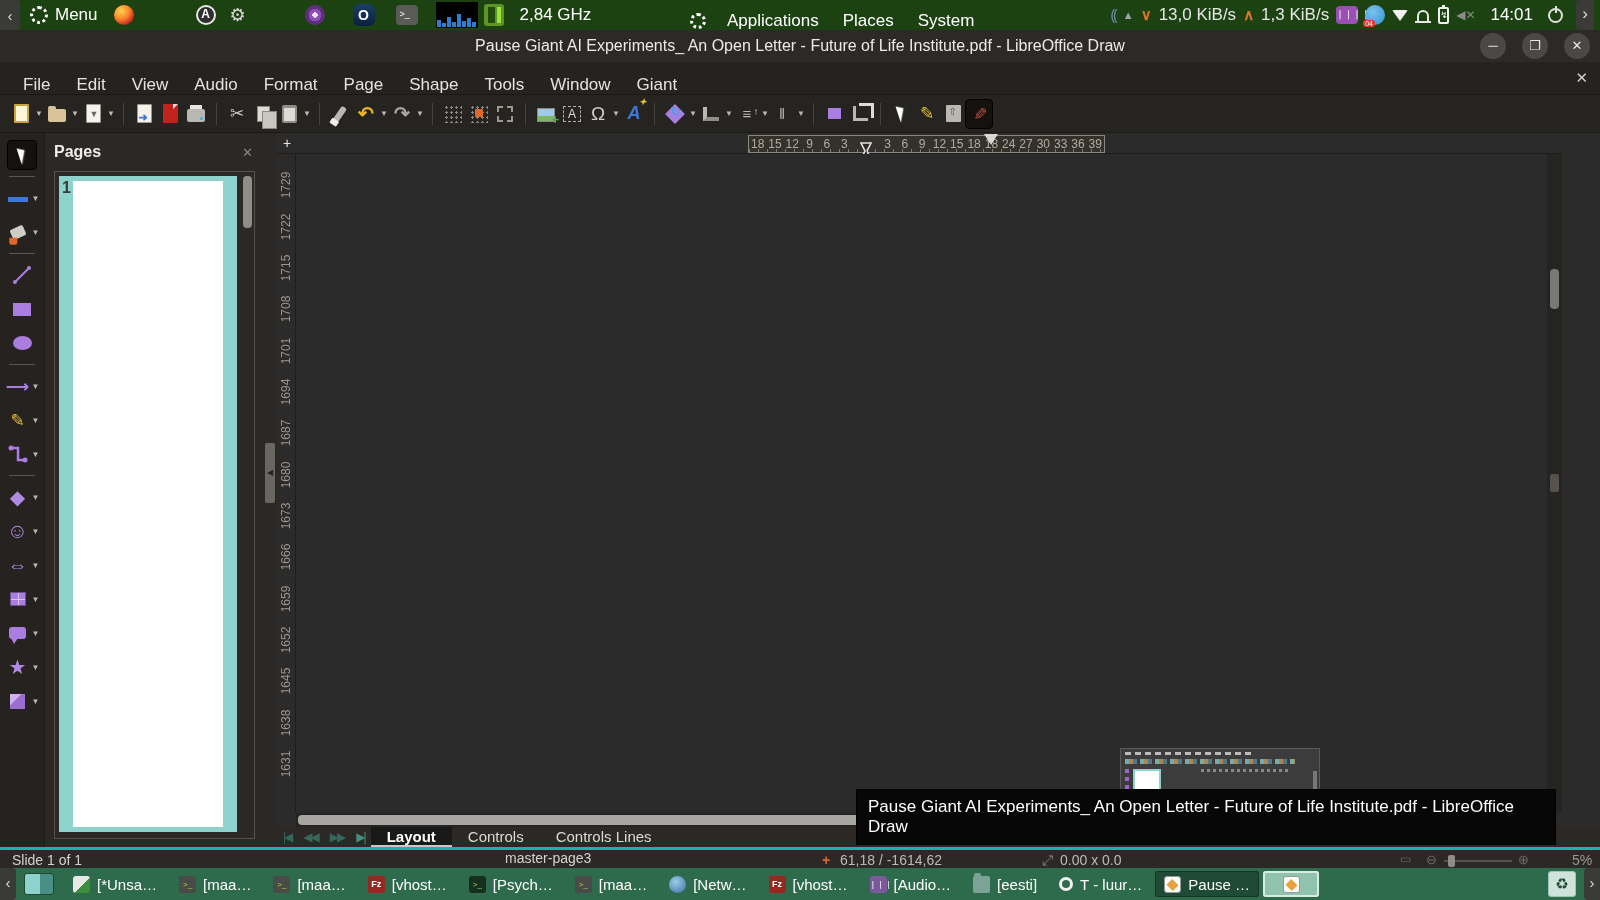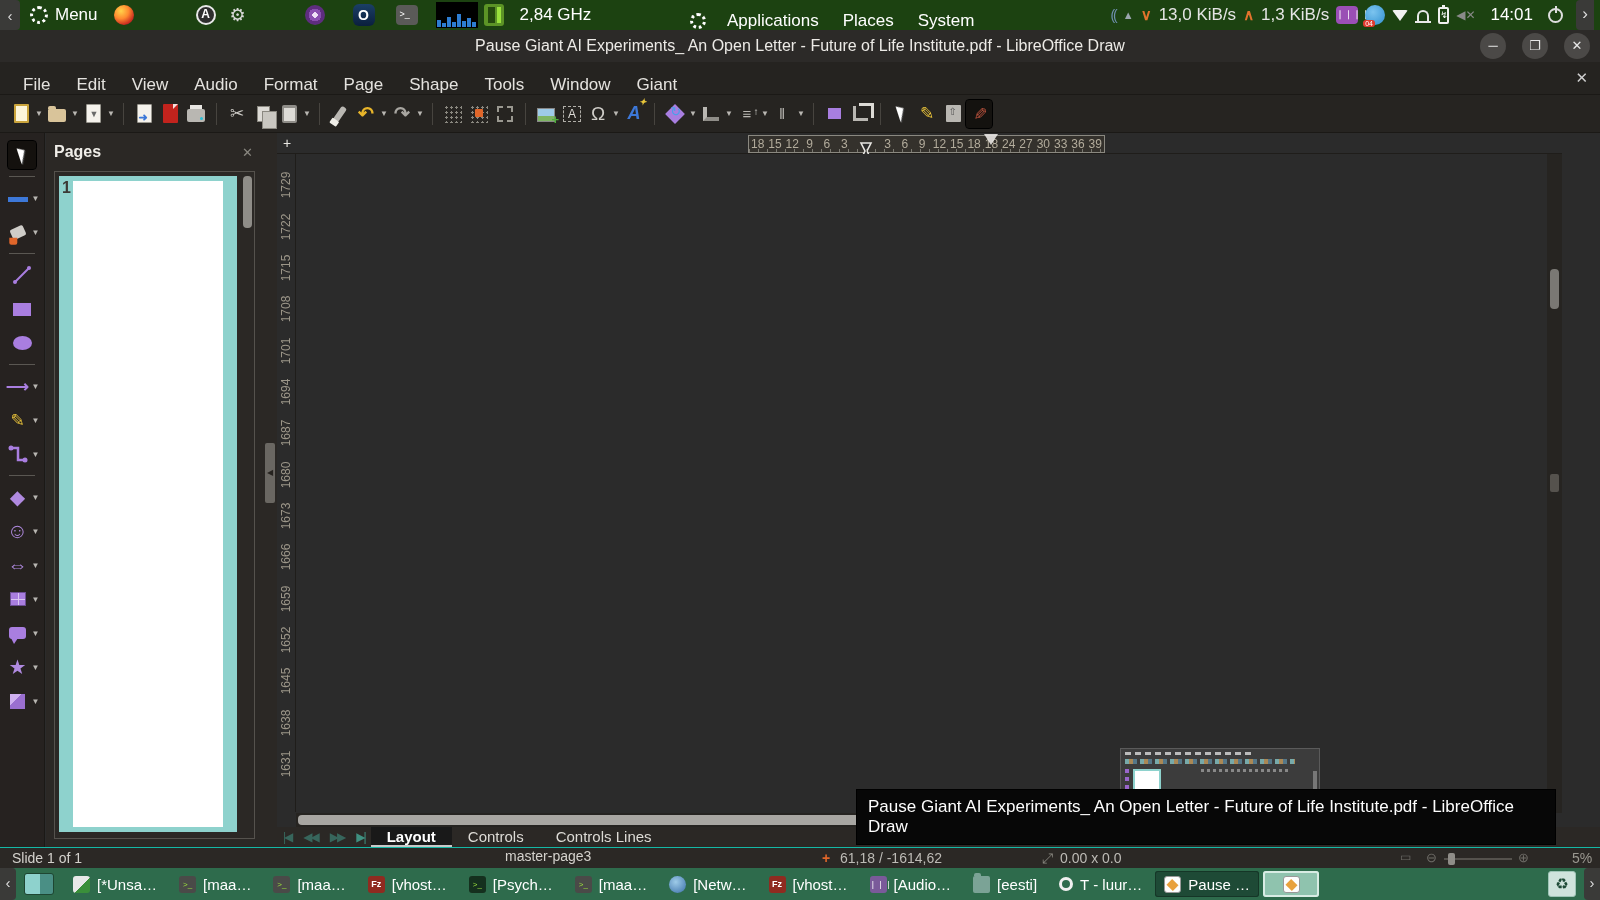--- a/index.html
+++ b/index.html
@@ -197,21 +197,21 @@
   
   .tabbar { position:absolute; left:277px; top:827px; width:1323px; height:20px; background:#2b2825; display:flex; align-items:center; }
   .nav-btn { display:flex; align-items:center; margin:0 6px; cursor:pointer; }
   .nav-glyph { color:#3f9080; font-size:12px; letter-spacing:-2px; }
   .nav-glyph.dim { color:#37665c; }
   .tab { padding:0 16px; height:20px; line-height:19px; color:#dddbd6; font-size:15px; cursor:pointer; }
   .tab.active { background:#191919; color:#fff; font-weight:bold; border-bottom:2px solid #c8c8c8; }
 
   
   .statusbar { position:absolute; left:0; top:847px; width:1600px; height:21px; background:#2b2825;
-    border-top:1px solid #14b8a6; color:#d4d2cd; font-size:14px; }
+    border-top:3px solid #14b8a6; color:#d4d2cd; font-size:14px; }
   .sb-slide { position:absolute; left:12px; top:2px; }
   .sb-master { position:absolute; left:505px; top:0; }
   .sb-poscross { position:absolute; left:822px; top:2px; color:#e0662a; font-weight:bold; }
   .sb-pos { position:absolute; left:840px; top:2px; color:#bdbbb6; }
   .sb-sizeico { position:absolute; left:1042px; top:2px; color:#8a8880; }
   .sb-size { position:absolute; left:1060px; top:2px; color:#bdbbb6; }
   .sb-zoomfit { position:absolute; left:1400px; top:2px; color:#6f6d68; font-size:12px; }
   .sb-minus,.sb-plus { position:absolute; top:2px; color:#6f6d68; font-size:13px; }
   .sb-minus { left:1426px; } .sb-plus { left:1518px; }
   .zoom-track { position:absolute; left:1444px; top:10px; width:68px; height:2px; background:#55524d; }

